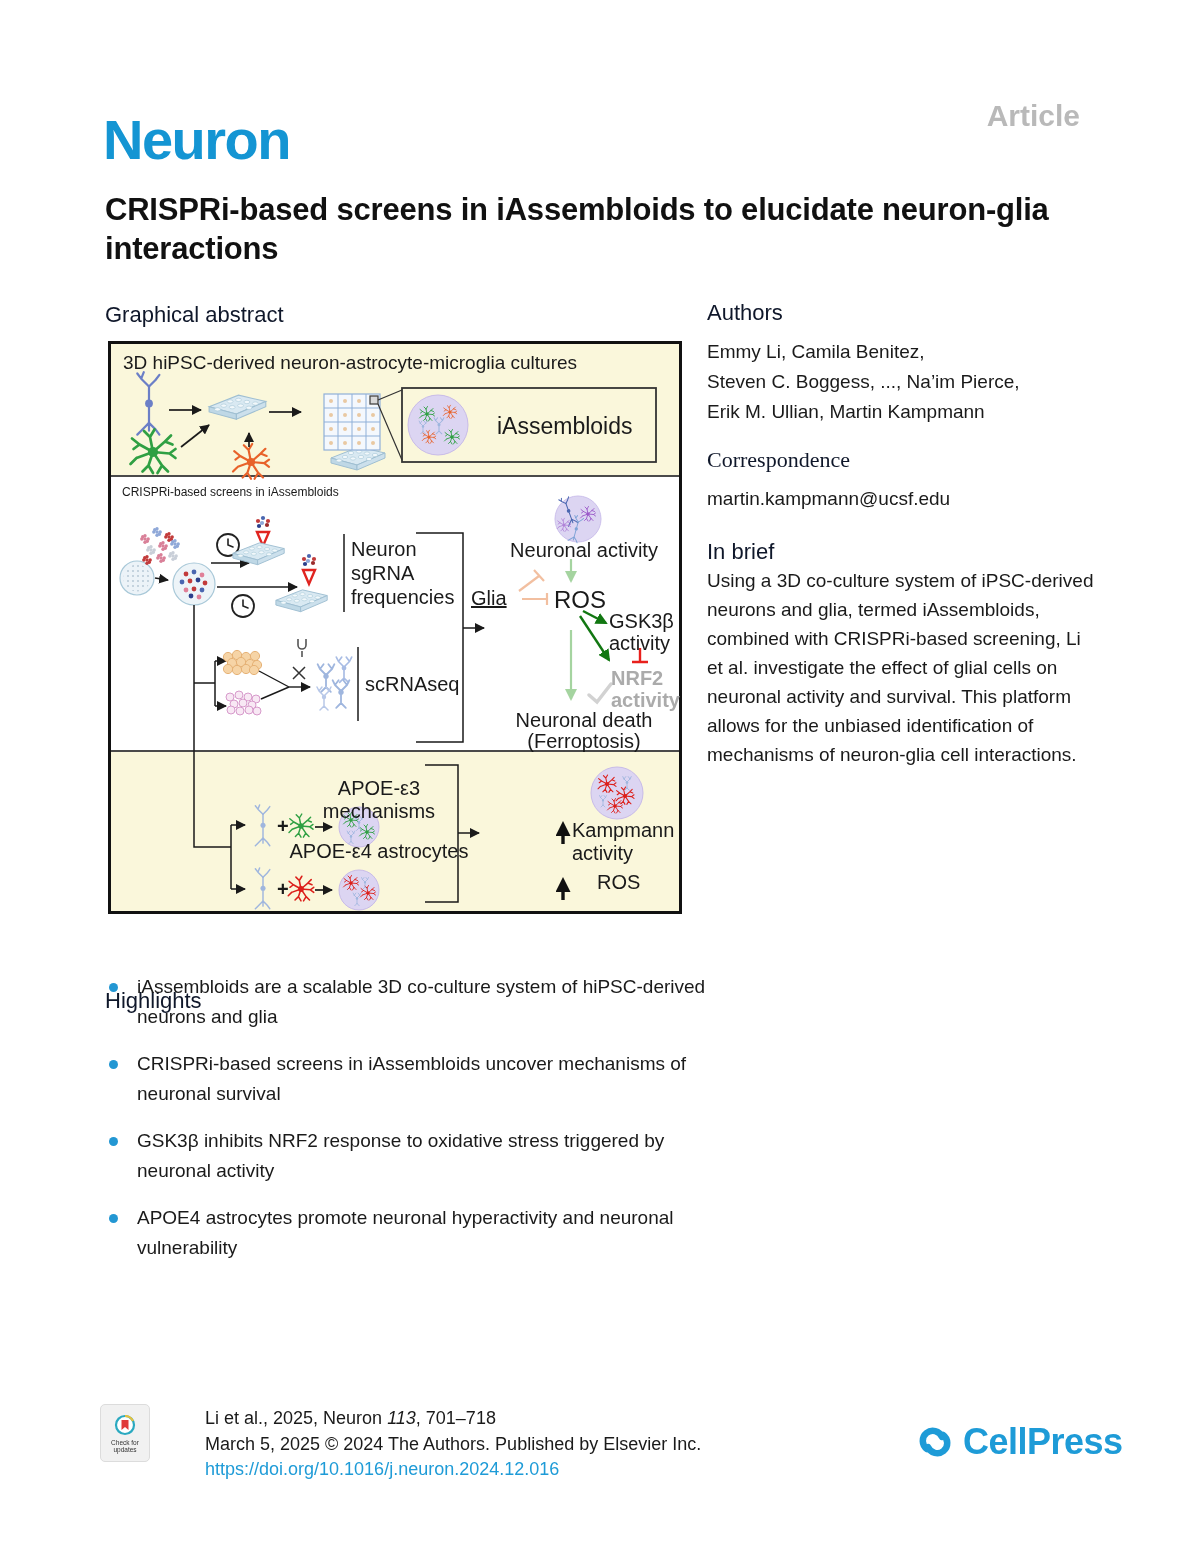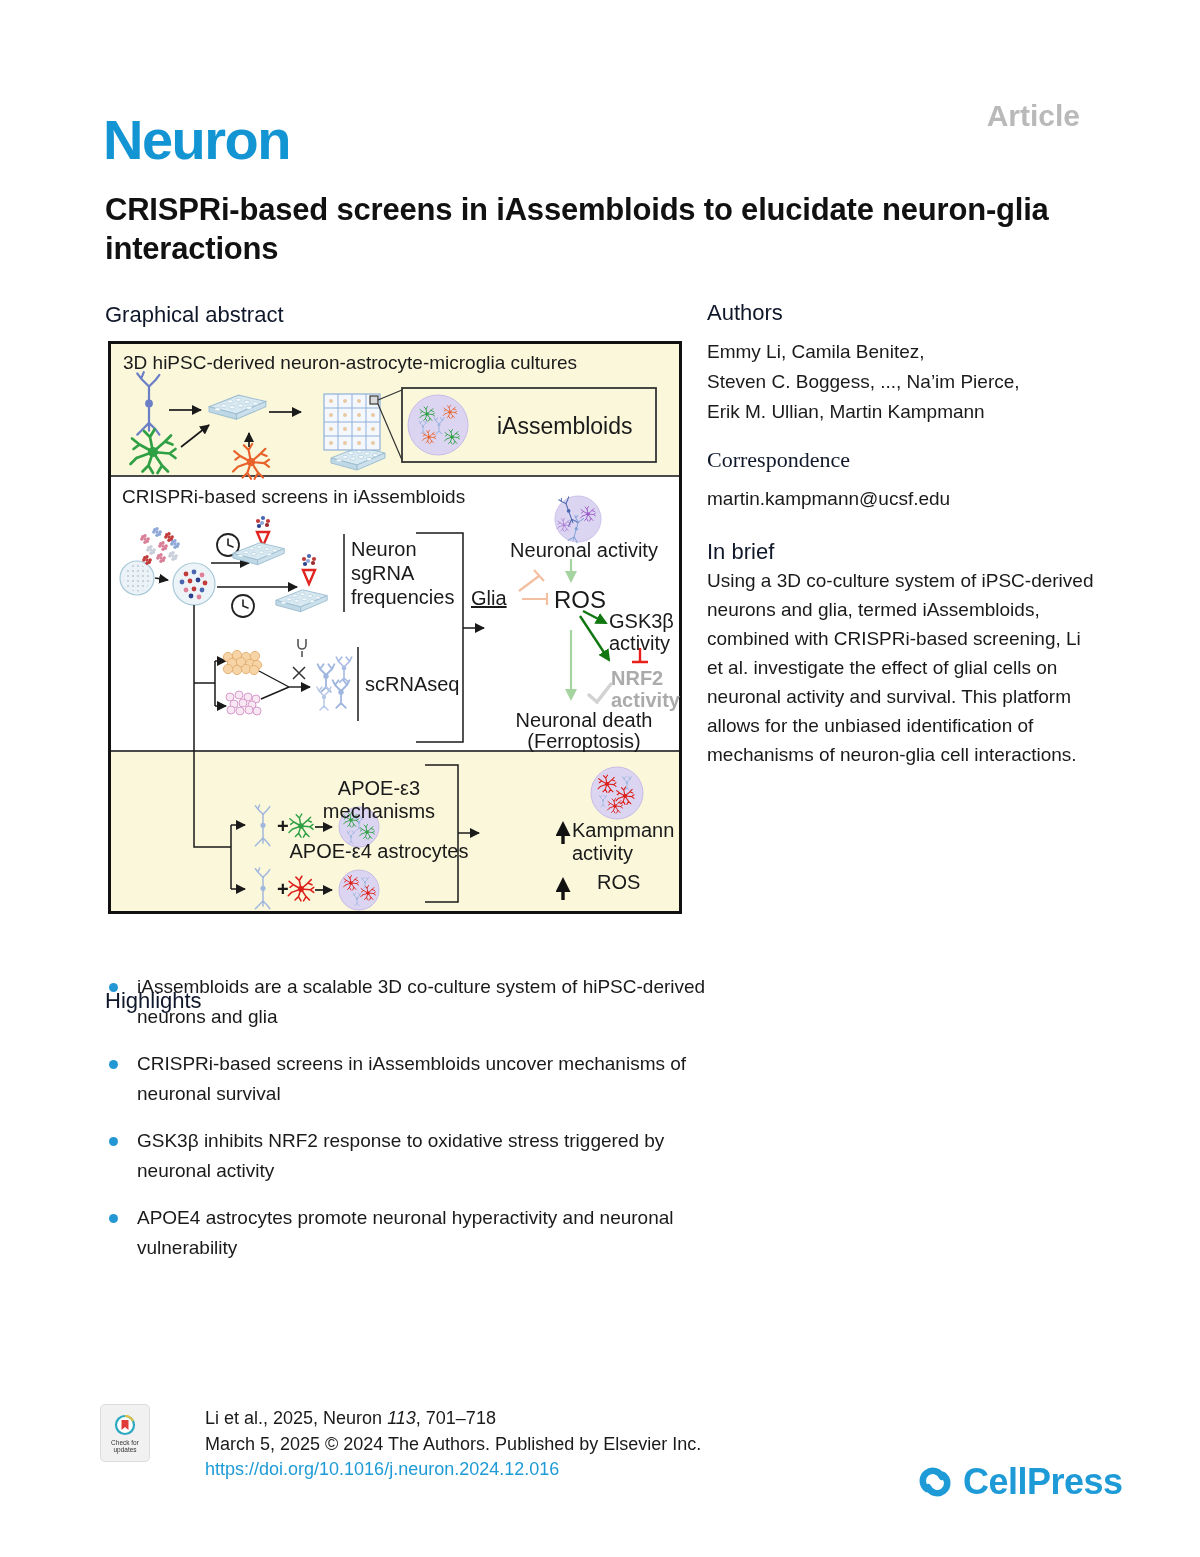--- a/index.html
+++ b/index.html
@@ -337,21 +337,21 @@
         <use href="#g-tree" transform="translate(492,456) scale(0.5)" color="#9fb6de"></use>
       </g>
       <g stroke="#111" stroke-width="3.4">
         <line x1="452" y1="500" x2="452" y2="481" marker-end="url(#mBT)"></line>
         <line x1="452" y1="556" x2="452" y2="537" marker-end="url(#mBT)"></line>
       </g>
     </svg>
 
     <div class="ga-label" style="left:12px;top:8px;font-size:19px;">3D hiPSC-derived neuron-astrocyte-microglia cultures</div>
     <div class="ga-label" style="left:386px;top:69px;font-size:23px;">iAssembloids</div>
-    <div class="ga-label" style="left:11px;top:142px;font-size:19px;">CRISPRi-based screens in iAssembloids</div>
+    <div class="ga-label" style="left:11px;top:142px;font-size:12px;">CRISPRi-based screens in iAssembloids</div>
     <div class="ga-label pre" style="left:240px;top:193px;line-height:24px;">Neuron
 sgRNA
 frequencies</div>
     <div class="ga-label" style="left:254px;top:329px;">scRNAseq</div>
     <div class="ga-label" style="left:393px;top:195px;width:160px;text-align:center;">Neuronal activity</div>
     <div class="ga-label" style="left:360px;top:243px;text-decoration:underline;">Glia</div>
     <div class="ga-label" style="left:443px;top:242px;font-size:24px;">ROS</div>
     <div class="ga-label pre" style="left:498px;top:266px;line-height:22px;">GSK3β
 activity</div>
     <div class="ga-label pre" style="left:500px;top:323px;line-height:22px;color:#ababab;font-weight:bold;">NRF2
@@ -407,21 +407,21 @@
     <div class="badge-txt pre">Check for
 updates</div>
   </div>
 
   <div class="abs foot-txt" style="left:205px;top:1394px;">
     <div><span>Li et al., 2025, Neuron </span><span style="font-style:italic;">113</span><span>, 701–718</span></div>
     <div>March 5, 2025 © 2024 The Authors. Published by Elsevier Inc.</div>
     <a class="doi" href="#">https://doi.org/10.1016/j.neuron.2024.12.016</a>
   </div>
 
-  <div class="abs cellpress" style="left:913px;top:1420px;margin-top:40px;">
+  <div class="abs cellpress" style="left:913px;top:1420px;">
     <svg width="44" height="44" viewBox="0 0 44 44">
       <path d="M14,29 a10,10 0 1 1 15,-12" fill="none" stroke="#1e9bd7" stroke-width="6.5" stroke-linecap="round"></path>
       <path d="M30,15 a10,10 0 1 1 -15,12" fill="none" stroke="#1e9bd7" stroke-width="6.5" stroke-linecap="round"></path>
     </svg>
     <span class="cp-text">CellPress</span>
   </div>
 
 </div>
 
 </body></html>

